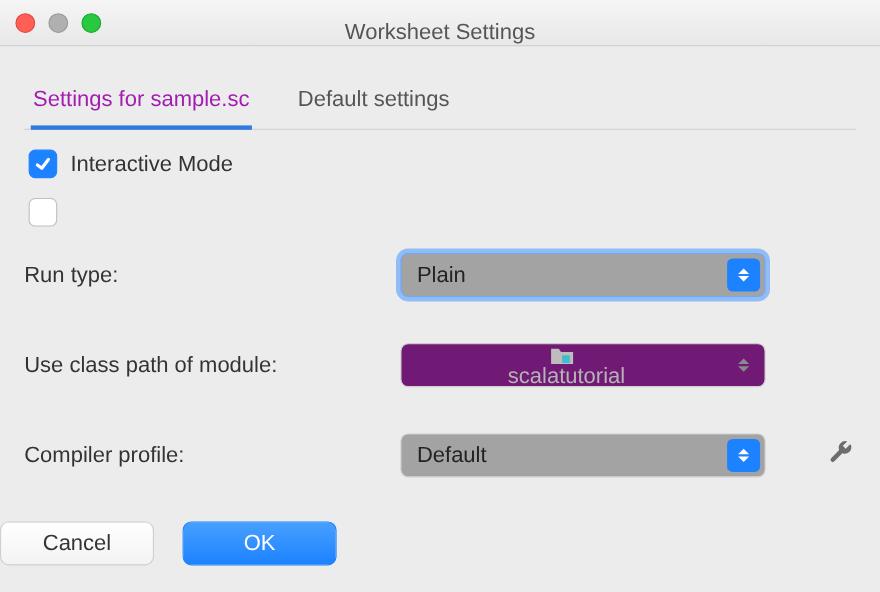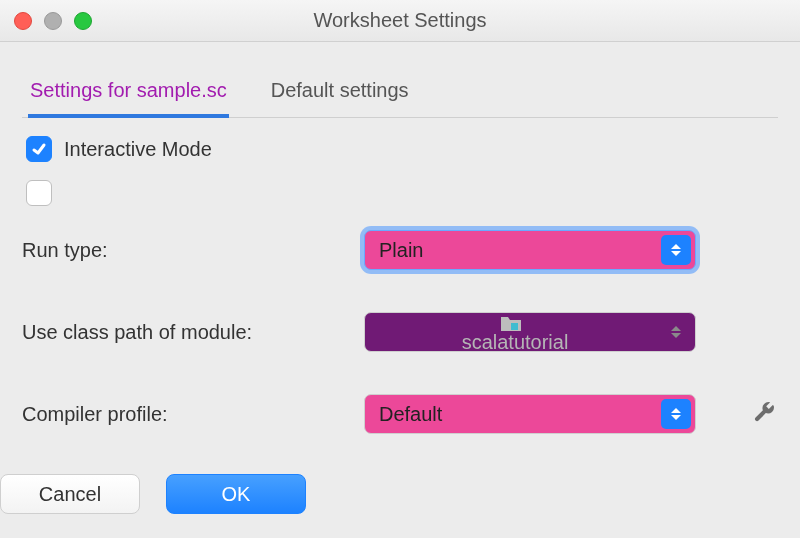--- a/index.html
+++ b/index.html
@@ -14,21 +14,21 @@
     position: relative;
     overflow: hidden;
   }
 
   
   .titlebar {
     height: 42px;
     background: linear-gradient(#f5f5f5, #e8e8e8);
     border-bottom: 1px solid #d0d0d0;
     display: flex;
-    align-items: center;
+    align-items: flex-end;
     position: relative;
   }
   .traffic-lights {
     display: flex;
     gap: 12px;
     position: absolute;
     left: 14px;
     top: 50%;
     transform: translateY(-50%);
   }
@@ -102,21 +102,21 @@
     grid-template-columns: 300px 1fr 40px;
     row-gap: 24px;
     align-items: center;
     gap: 42px;
   }
   .form-label { color: #333; }
   .select {
     height: 40px;
     border: 1px solid #cfcfcf;
     border-radius: 7px;
-    background: #ec4899;
+    background: #a3a3a3;
     display: flex;
     align-items: center;
     padding: 0 44px 0 14px;
     position: relative;
     color: #222;
   }
   .select.focused {
     box-shadow: 0 0 0 4px rgba(72,150,255,0.55);
     border-color: #6aa9ff;
   }

